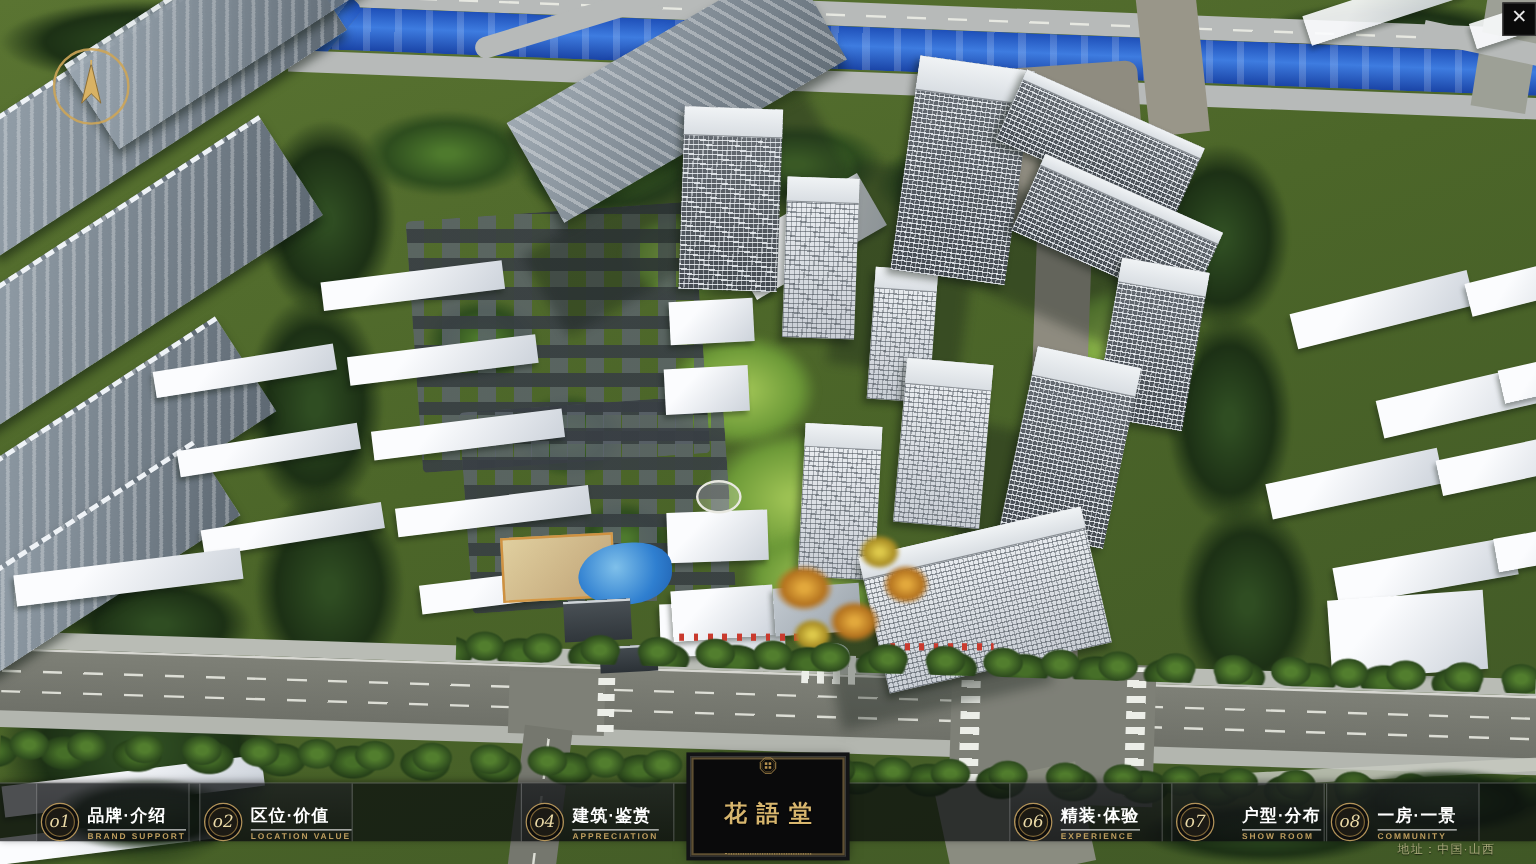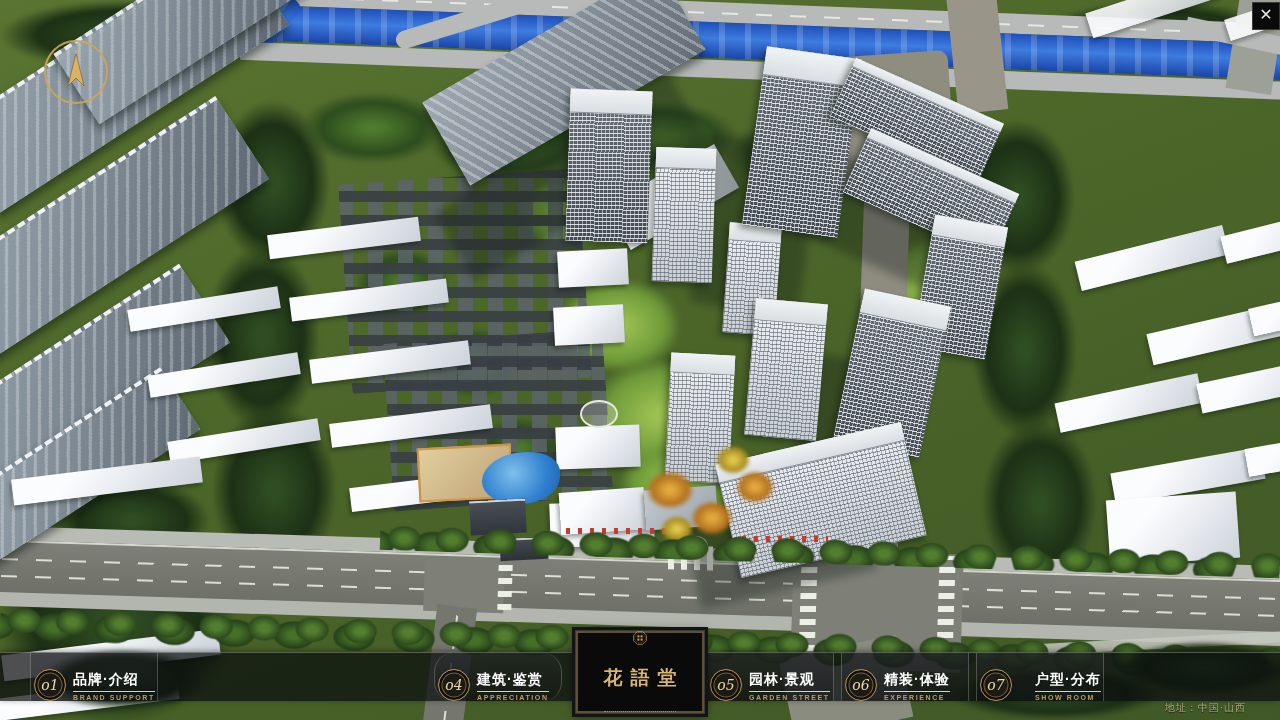--- a/index.html
+++ b/index.html
@@ -240,46 +240,53 @@
   </div>
 
   <div class="navbar">
     <div class="navitem" style="left:30px;">
       <div class="badge">o1</div>
       <div class="nt">
           <span class="zh">品牌·介绍</span>
         <span class="en">BRAND SUPPORT</span>
         </div>
     </div>
-    <div class="navitem" style="left:434px;border-radius:19px;">
+    <div class="navitem" style="left:166px;">
+      <div class="badge">o2</div>
+      <div class="nt">
+          <span class="zh">区位·价值</span>
+        <span class="en">LOCATION VALUE</span>
+        </div>
+    </div>
+    <div class="navitem" style="left:434px;">
       <div class="badge">o4</div>
       <div class="nt">
           <span class="zh">建筑·鉴赏</span>
         <span class="en">APPRECIATION</span>
         </div>
     </div>
-    <div class="navitem" style="left:706px;">
-      <div class="badge">o5</div>
-      <div class="nt">
-          <span class="zh">园林·景观</span>
-        <span class="en">GARDEN STREET</span>
-        </div>
-    </div>
     <div class="navitem" style="left:841px;">
       <div class="badge">o6</div>
       <div class="nt">
           <span class="zh">精装·体验</span>
         <span class="en">EXPERIENCE</span>
         </div>
     </div>
     <div class="navitem" style="left:976px;gap:23px;">
       <div class="badge">o7</div>
       <div class="nt">
           <span class="zh">户型·分布</span>
         <span class="en">SHOW ROOM</span>
+        </div>
+    </div>
+    <div class="navitem" style="left:1105px;">
+      <div class="badge">o8</div>
+      <div class="nt">
+          <span class="zh">一房·一景</span>
+        <span class="en">COMMUNITY</span>
         </div>
     </div>
   </div>
 
   <div class="logopanel">
     <svg width="26" height="26" viewBox="0 0 26 26">
       <polygon points="8,1 18,1 25,8 25,18 18,25 8,25 1,18 1,8" fill="none" stroke="#b99450" stroke-width="1.4"></polygon>
       <polygon points="9,3.5 17,3.5 22.5,9 22.5,17 17,22.5 9,22.5 3.5,17 3.5,9" fill="none" stroke="#8a6c33" stroke-width="0.8"></polygon>
       <rect x="8" y="8" width="4" height="4" fill="#b99450"></rect>
         <rect x="14" y="8" width="4" height="4" fill="#b99450"></rect>

